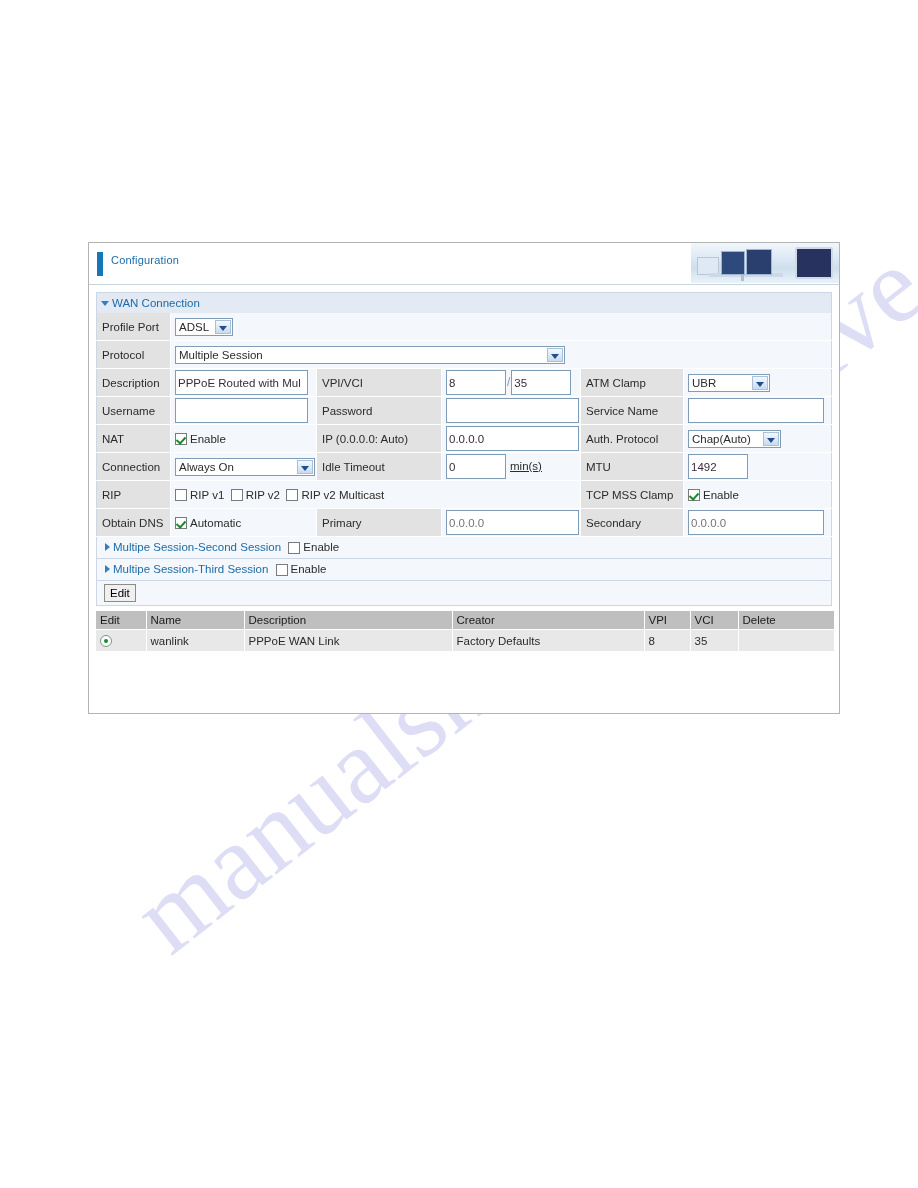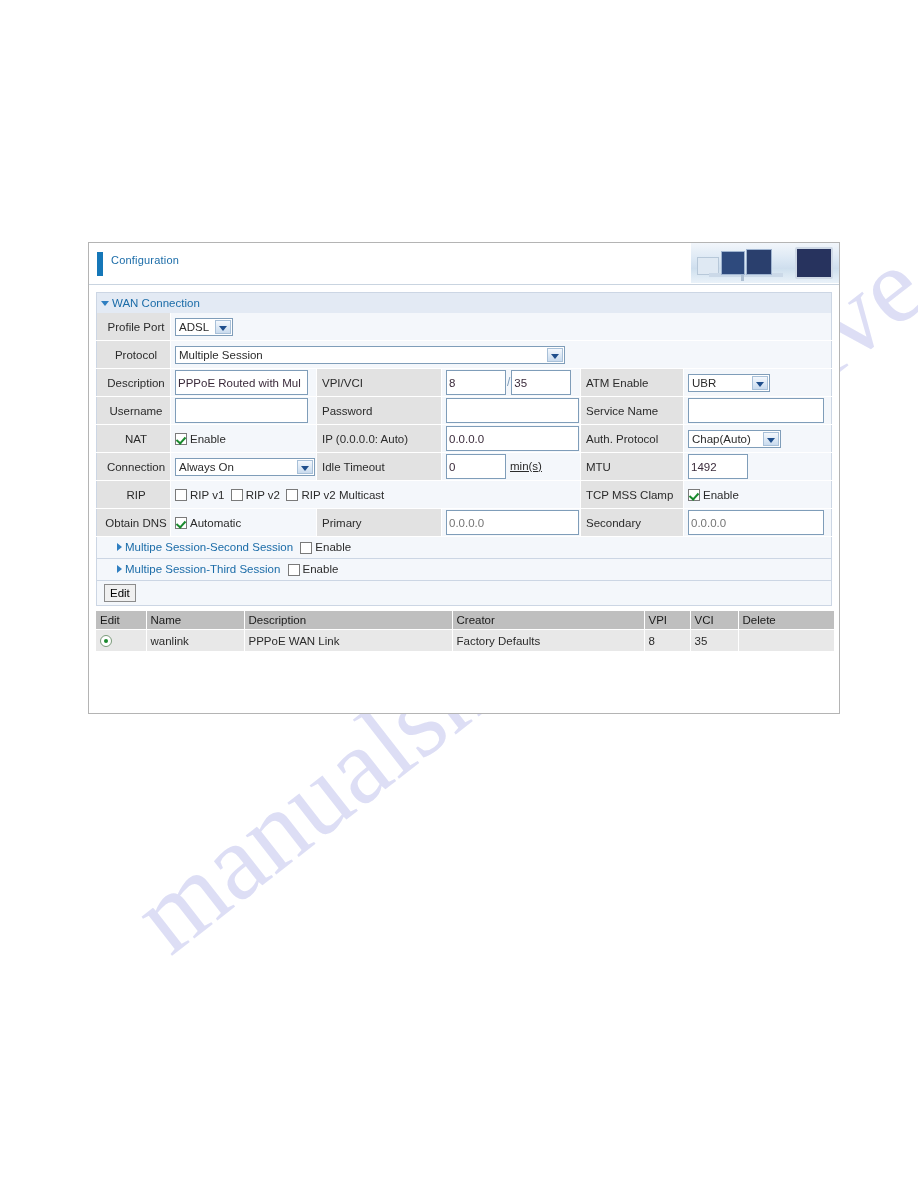--- a/index.html
+++ b/index.html
@@ -165,21 +165,20 @@
     padding: 0;
     height: 27px;
     vertical-align: middle;
   }
   td.lbl {
     background: #e2e2e2;
     padding-left: 5px;
     border-right: 1px solid #ffffff;
     border-bottom: 1px solid #ffffff;
     white-space: nowrap;
-    text-align: center;
   }
   td.lbl2 {
     background: #e2e2e2;
     padding-left: 5px;
     border-left: 1px solid #ffffff;
     border-right: 1px solid #ffffff;
     border-bottom: 1px solid #ffffff;
     white-space: nowrap;
   }
   td.val {
@@ -263,21 +262,21 @@
   }
   .cbx-lbl { font-size: 11.5px; color: #2b2b2b; vertical-align: middle; }
 
   
   .ms-row {
     border: 1px solid #ccd6e4;
     border-top: none;
     background: #f4f7fb;
     height: 21px;
     line-height: 21px;
-    padding-left: 20px;
+    padding-left: 8px;
     font-size: 11.5px;
     white-space: nowrap;
   }
   .ms-link { color: #1b6ca8; }
   .edit-row {
     border: 1px solid #ccd6e4;
     border-top: none;
     background: #f4f7fb;
     height: 25px;
     padding-left: 7px;
@@ -409,21 +408,21 @@
 
         <tr>
           <td class="lbl">Description</td>
           <td class="val">
             <input class="txt" style="width: 133px;" value="PPPoE Routed with Mul">
           </td>
           <td class="lbl2">VPI/VCI</td>
           <td class="val" colspan="2">
             <input class="txt" style="width: 60px;" value="8"><span class="slash">/</span><input class="txt" style="width: 60px;" value="35">
           </td>
-          <td class="lbl2">ATM Enable</td>
+          <td class="lbl2">ATM Clamp</td>
           <td class="val">
             <span class="sel" style="width:82px">
               <span class="selval">UBR</span>
               <span class="arrow"></span>
             </span>
           </td>
         </tr>
 
         <tr>
           <td class="lbl">Username</td>

